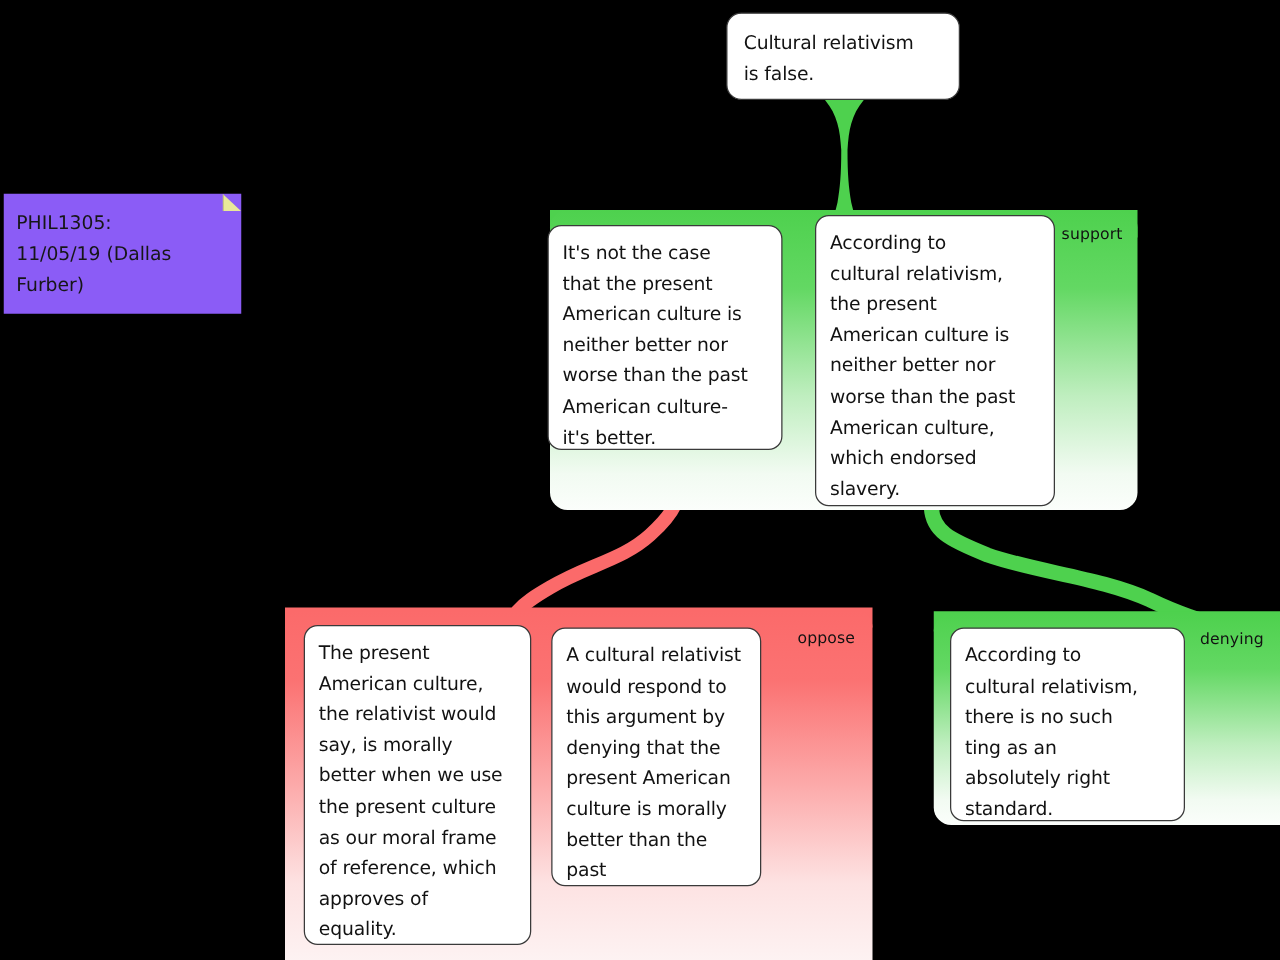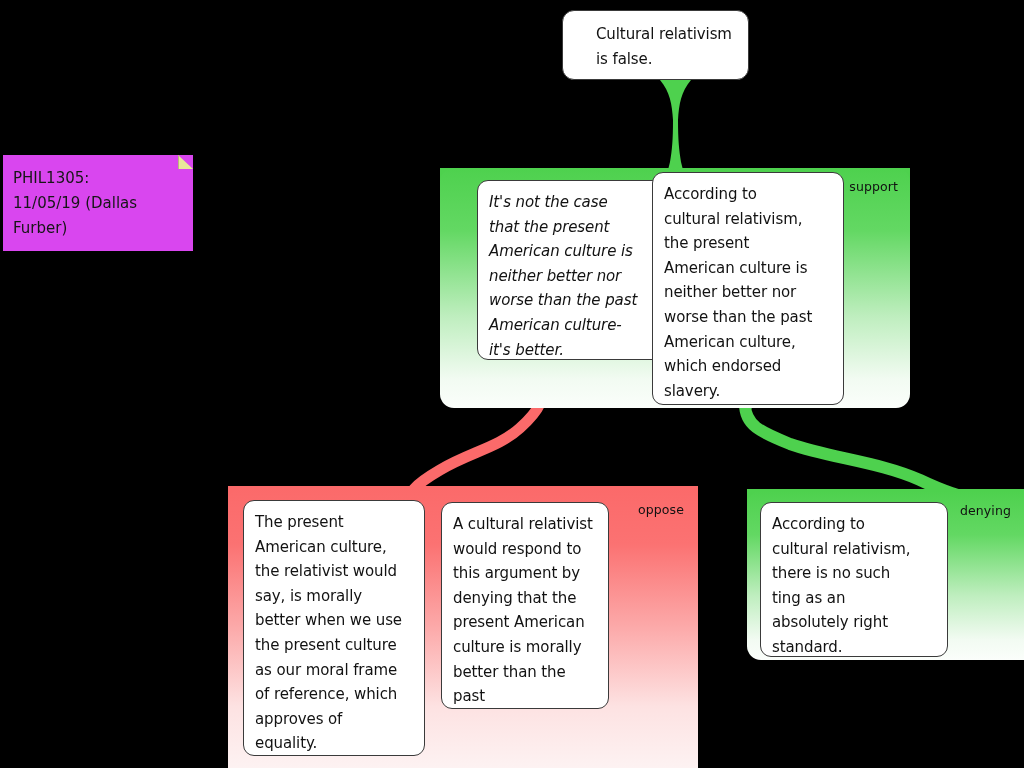--- a/index.html
+++ b/index.html
@@ -70,39 +70,38 @@
     font-size: 15px;
     line-height: 24.6px;
     color: #121212;
     padding: 9px 10px 6px 11px;
     white-space: pre-line;
     letter-spacing: -0.1px;
   }
 
   
   #root-card {
-    left: 562px;
+    left: 581px;
     top: 10px;
     width: 187px;
     height: 70px;
     border-radius: 12px;
     border-width: 1.7px;
     z-index: 4;
-    padding-left: 20px;
   }
   #root-card .card-text { padding: 11px 12px 6px 13px; }
 
   
   #sticky-note {
     position: absolute;
     left: 3px;
     top: 155px;
     width: 190px;
     height: 96px;
-    background: #d946ef;
+    background: #8b5cf6;
     z-index: 4;
     box-shadow: 1px 1px 0 rgba(0,0,0,0.35);
   }
   #sticky-note .note-text {
     font-size: 15px;
     line-height: 25px;
     color: #161616;
     padding: 11px 10px 0 10px;
     white-space: pre-line;
   }
@@ -138,21 +137,21 @@
 
   #group-supports {
     left: 747px;
     top: 491px;
     width: 290px;
     height: 169px;
   }
   #group-supports .group-label { left: 213px; top: 12px; }
 
   
-  #card-support-1 { left: 477px; top: 180px; width: 188px; height: 180px; font-style: italic; }
+  #card-support-1 { left: 438px; top: 180px; width: 188px; height: 180px; }
   #card-support-2 { left: 652px; top: 172px; width: 192px; height: 233px; }
   #card-oppose-1  { left: 243px; top: 500px; width: 182px; height: 256px; }
   #card-oppose-2  { left: 441px; top: 502px; width: 168px; height: 207px; }
   #card-supports-1{ left: 760px; top: 502px; width: 188px; height: 155px; }
 </style>
 </head>
 <body>
 
 <div id="canvas">
 

